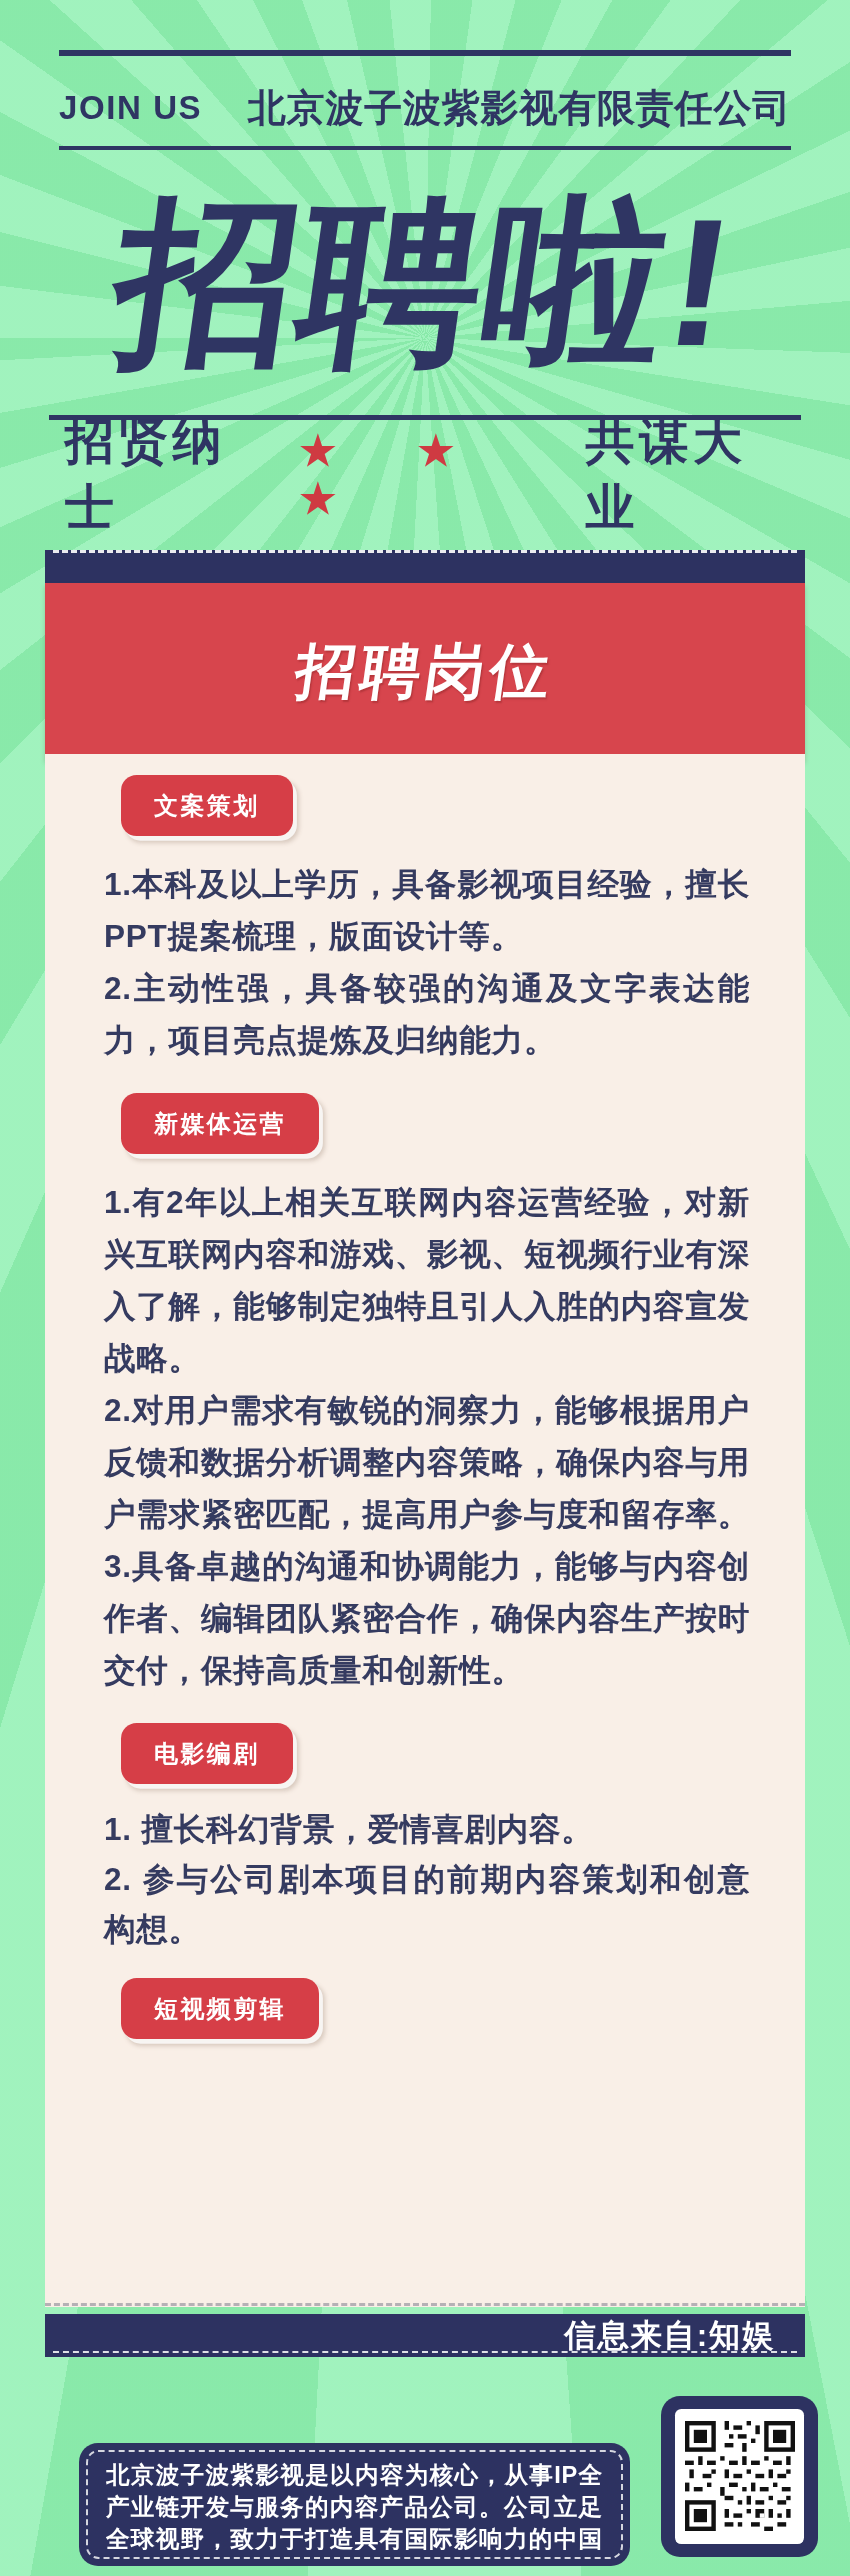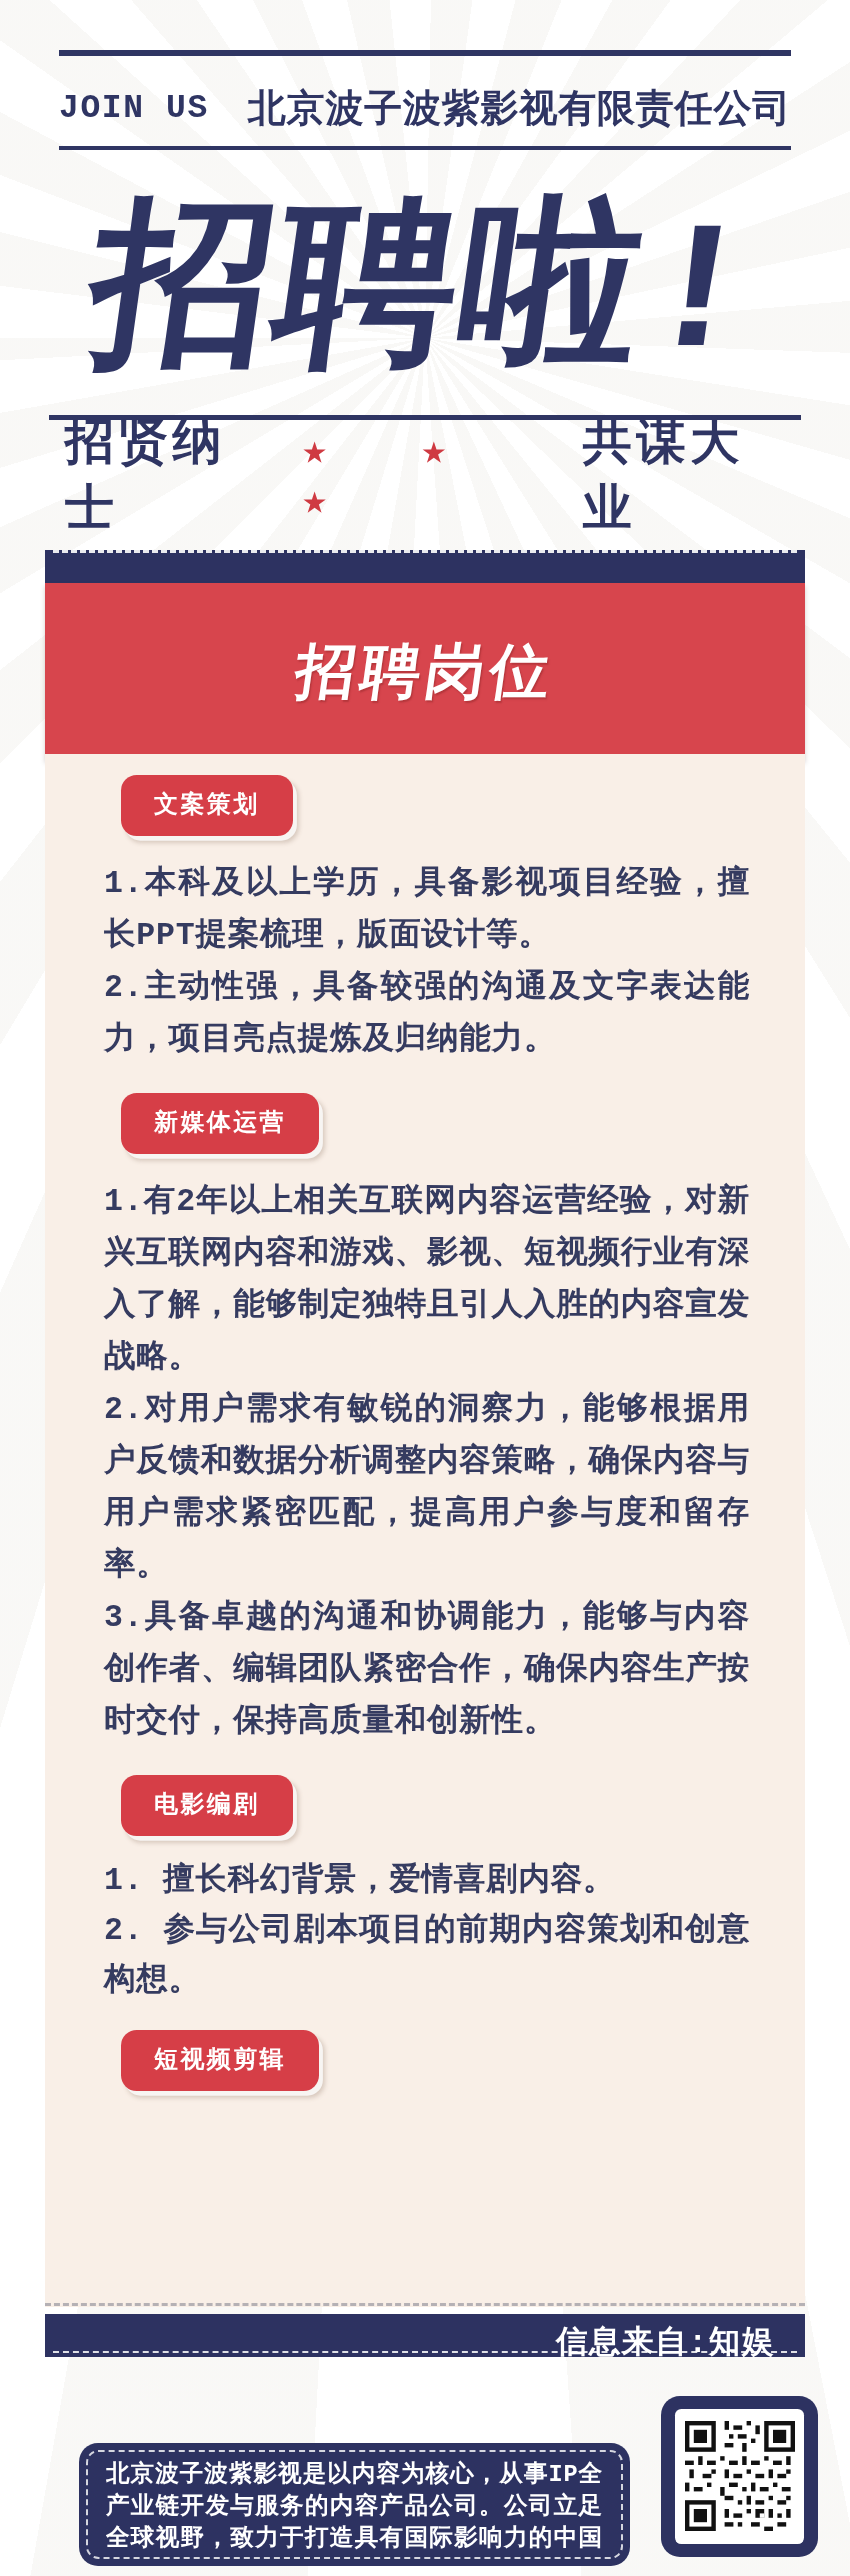--- a/index.html
+++ b/index.html
@@ -1,19 +1,19 @@
 <!DOCTYPE html>
 <html style="font-size:12.6px"><head>
 <meta charset="utf-8">
 <style>
   html,body{margin:0;padding:0;background:#cfcabc;}
   .poster{
     position:relative;width:850px;height:2576px;margin:0 auto;
-    background:#ffffff;overflow:hidden;
-    font-family:Liberation Mono, monospace;color:#2f3563;
+    background:#86efac;overflow:hidden;
+    font-family:Liberation Sans, sans-serif;color:#2f3563;
   }
   .poster::before{ 
     content:"";position:absolute;inset:0;pointer-events:none;
     background:repeating-conic-gradient(from -90deg at 50% 338px,
       rgba(255,255,255,.40) 0deg 7deg, rgba(175,166,143,.14) 7deg 14deg);
     opacity:.55;
   }
   .rule{position:absolute;background:#2f3563;}
   .rule-top{left:59px;top:50px;width:732px;height:6.3px;}
   .rule-mid{left:59px;top:146px;width:732px;height:3.9px;}
@@ -61,21 +61,21 @@
   .sec-1 .req{line-height:52px;}
   .sec-2 .req{line-height:52px;}
   .sec-3 .req{line-height:50px;}
 
   .sep-dash{position:absolute;left:45px;top:2303px;width:760px;height:0;
     border-top:3.1px dashed rgba(125,125,140,.55);}
   .source-bar{position:absolute;left:45px;top:2314px;width:760px;height:43px;
     background:#2d3261;}
   .source-bar .dash{position:absolute;left:7.9px;right:7.9px;bottom:3.9px;
     border-top:2.4px dashed rgba(255,255,255,.85);}
-  .source-label{position:absolute;right:30px;top:8px;height:43px;line-height:43px;
+  .source-label{position:absolute;right:30px;top:0;height:43px;line-height:43px;
     color:#fff;font-size:31.5px;font-weight:bold;letter-spacing:1.6px;}
 
   .footer-card{position:absolute;left:79px;top:2396px;width:551px;height:123px;
     background:#2d3261;border-radius:19px;margin-top:47px;}
   .footer-card::before{content:"";position:absolute;inset:7px;
     border:2.4px dashed rgba(255,255,255,.8);border-radius:12.6px;pointer-events:none;}
   .about{position:absolute;inset:15.7px 27px;color:#fff;font-size:23.6px;font-weight:bold;
     line-height:32px;text-align:justify;letter-spacing:0.8px;overflow:hidden;}
 
   .qr-card{position:absolute;left:661px;top:2396px;width:157px;height:161px;

